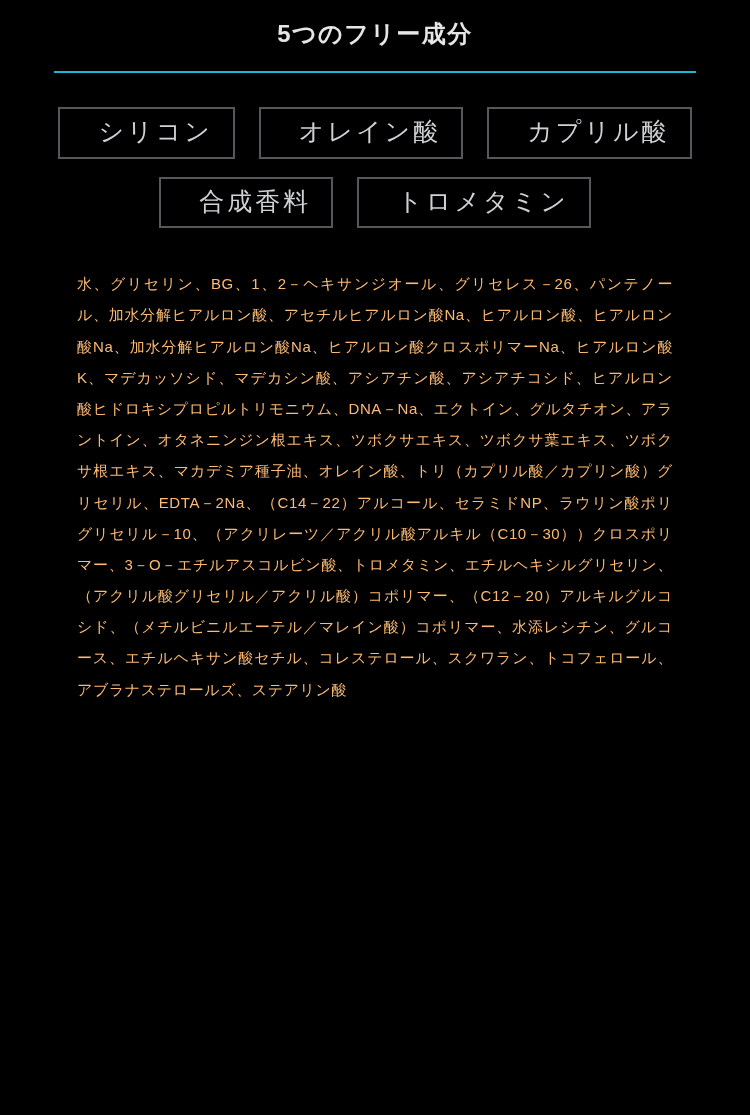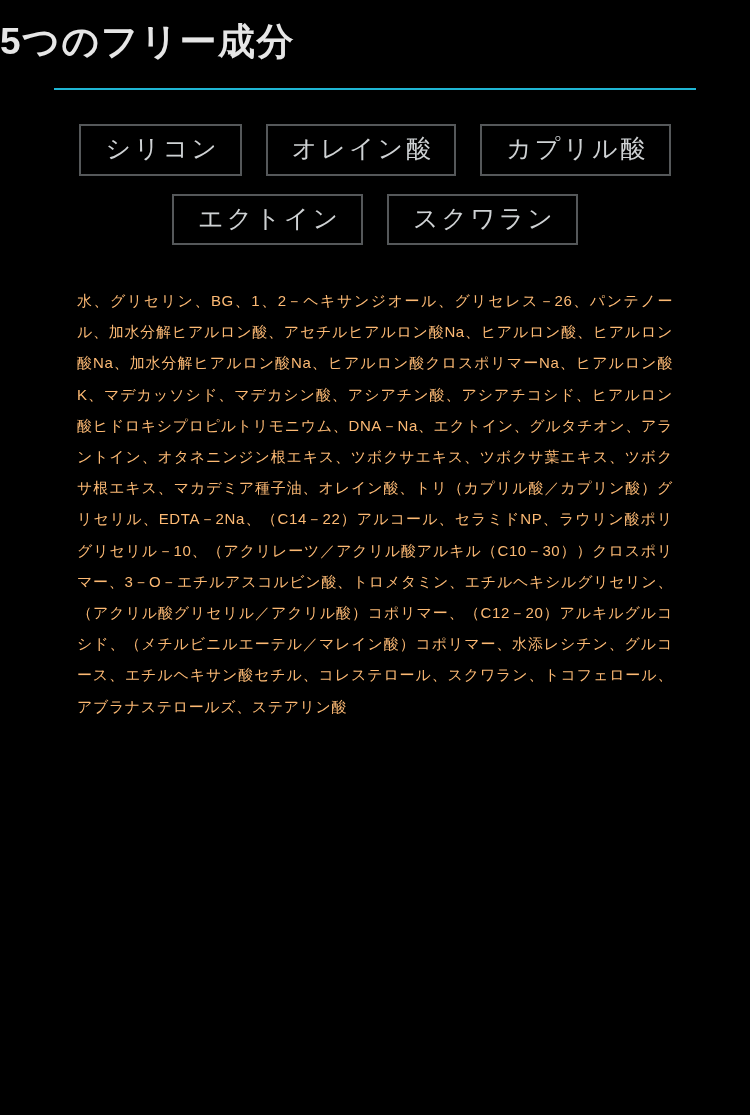--- a/index.html
+++ b/index.html
@@ -13,23 +13,23 @@
     font-family: "Liberation Sans", "DejaVu Sans", sans-serif;
     overflow: hidden;
   }
   .page {
     position: relative;
     width: 750px;
     height: 1115px;
     box-sizing: border-box;
   }
   .title {
-    text-align: left;
+    text-align: center;
     color: #e6e6e6;
-    font-size: 37px;
+    font-size: 24px;
     font-weight: bold;
     letter-spacing: 1.5px;
     padding-top: 18px;
     line-height: 1.3;
   }
   .divider {
     width: 642px;
     height: 2px;
     background: #1fb6d4;
     margin: 22px auto 0 auto;
@@ -42,21 +42,21 @@
     display: flex;
     justify-content: center;
     gap: 24px;
     margin-bottom: 18px;
   }
   .tag {
     border: 2px solid #55585a;
     color: #cfd2d4;
     font-size: 25px;
     letter-spacing: 3px;
-    padding: 9px 20px 11px 24px;
+    padding: 9px 20px 11px 38px;
     line-height: 1.1;
     white-space: nowrap;
     background: transparent;
   }
   .ingredients {
     width: 596px;
     margin: 40px auto 0 auto;
     color: #fdba74;
     font-size: 15px;
     line-height: 2.08;
@@ -74,20 +74,20 @@
 
   <div class="divider"></div>
 
   <div class="tags">
     <div class="tag-row">
       <div class="tag">シリコン</div>
       <div class="tag">オレイン酸</div>
       <div class="tag">カプリル酸</div>
     </div>
     <div class="tag-row">
-      <div class="tag">エクトイン</div>
-      <div class="tag">スクワラン</div>
+      <div class="tag">合成香料</div>
+      <div class="tag">トロメタミン</div>
     </div>
   </div>
 
   <div class="ingredients">水、グリセリン、BG、1、2－ヘキサンジオール、グリセレス－26、パンテノール、加水分解ヒアルロン酸、アセチルヒアルロン酸Na、ヒアルロン酸、ヒアルロン酸Na、加水分解ヒアルロン酸Na、ヒアルロン酸クロスポリマーNa、ヒアルロン酸K、マデカッソシド、マデカシン酸、アシアチン酸、アシアチコシド、ヒアルロン酸ヒドロキシプロピルトリモニウム、DNA－Na、エクトイン、グルタチオン、アラントイン、オタネニンジン根エキス、ツボクサエキス、ツボクサ葉エキス、ツボクサ根エキス、マカデミア種子油、オレイン酸、トリ（カプリル酸／カプリン酸）グリセリル、EDTA－2Na、（C14－22）アルコール、セラミドNP、ラウリン酸ポリグリセリル－10、（アクリレーツ／アクリル酸アルキル（C10－30））クロスポリマー、3－O－エチルアスコルビン酸、トロメタミン、エチルヘキシルグリセリン、（アクリル酸グリセリル／アクリル酸）コポリマー、（C12－20）アルキルグルコシド、（メチルビニルエーテル／マレイン酸）コポリマー、水添レシチン、グルコース、エチルヘキサン酸セチル、コレステロール、スクワラン、トコフェロール、アブラナステロールズ、ステアリン酸</div>
 
 </div>
 
 </body></html>

